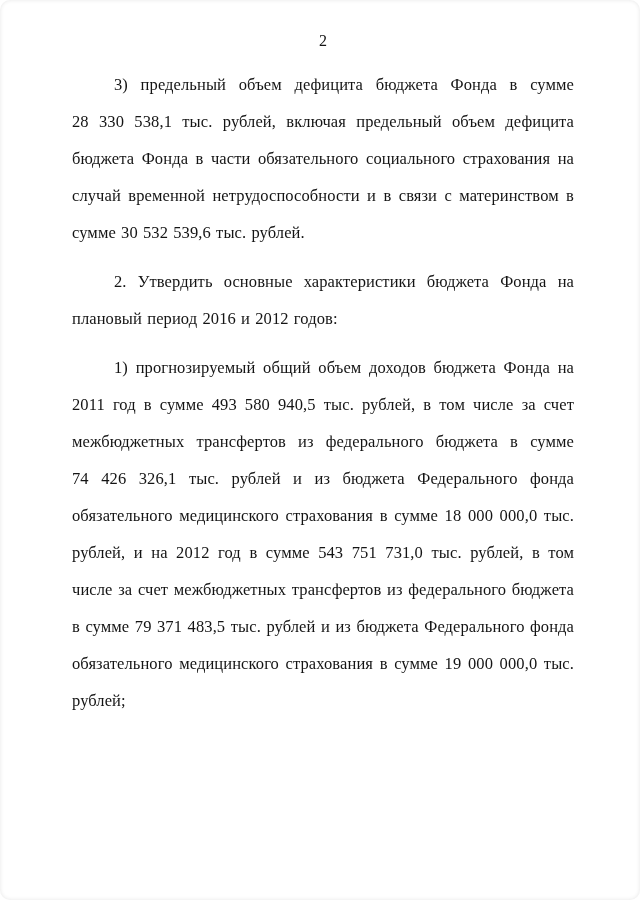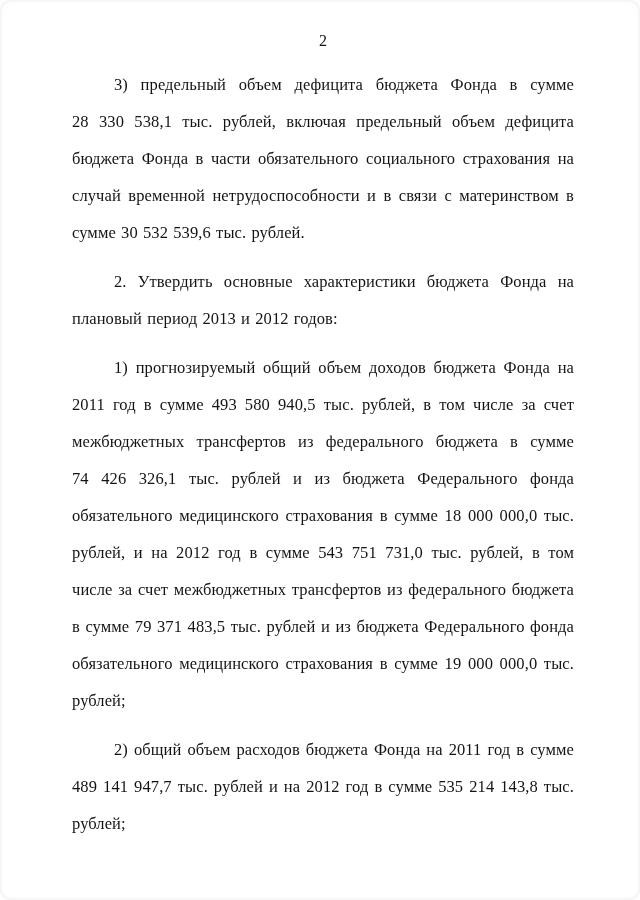--- a/index.html
+++ b/index.html
@@ -38,18 +38,17 @@
   }
 </style>
 </head>
 <body>
 
 <div class="page">
   <div class="page-number">2</div>
 
   <p class="para">3) предельный объем дефицита бюджета Фонда в сумме 28&nbsp;330&nbsp;538,1 тыс. рублей, включая предельный объем дефицита бюджета Фонда в части обязательного социального страхования на случай временной нетрудоспособности и в связи с материнством в сумме 30&nbsp;532&nbsp;539,6 тыс. рублей.</p>
 
-  <p class="para">2. Утвердить основные характеристики бюджета Фонда на плановый период 2013 и 2012 годов:</p>
+  <p class="para">2. Утвердить основные характеристики бюджета Фонда на плановый период 2016 и 2012 годов:</p>
 
   <p class="para">1) прогнозируемый общий объем доходов бюджета Фонда на 2011&nbsp;год в сумме 493&nbsp;580&nbsp;940,5&nbsp;тыс. рублей, в том числе за счет межбюджетных трансфертов из федерального бюджета в сумме 74&nbsp;426&nbsp;326,1&nbsp;тыс.&nbsp;рублей и из бюджета Федерального фонда обязательного медицинского страхования в сумме 18&nbsp;000&nbsp;000,0&nbsp;тыс. рублей, и на 2012&nbsp;год в сумме 543&nbsp;751&nbsp;731,0&nbsp;тыс. рублей, в том числе за счет межбюджетных трансфертов из федерального бюджета в сумме 79&nbsp;371&nbsp;483,5&nbsp;тыс.&nbsp;рублей и из бюджета Федерального фонда обязательного медицинского страхования в сумме 19&nbsp;000&nbsp;000,0&nbsp;тыс. рублей;</p>
 
-  <p class="para">2) общий объем расходов бюджета Фонда на 2011&nbsp;год в сумме 489&nbsp;141&nbsp;947,7&nbsp;тыс.&nbsp;рублей и на 2012&nbsp;год в сумме 535&nbsp;214&nbsp;143,8&nbsp;тыс. рублей;</p>
 </div>
 
 </body></html>

